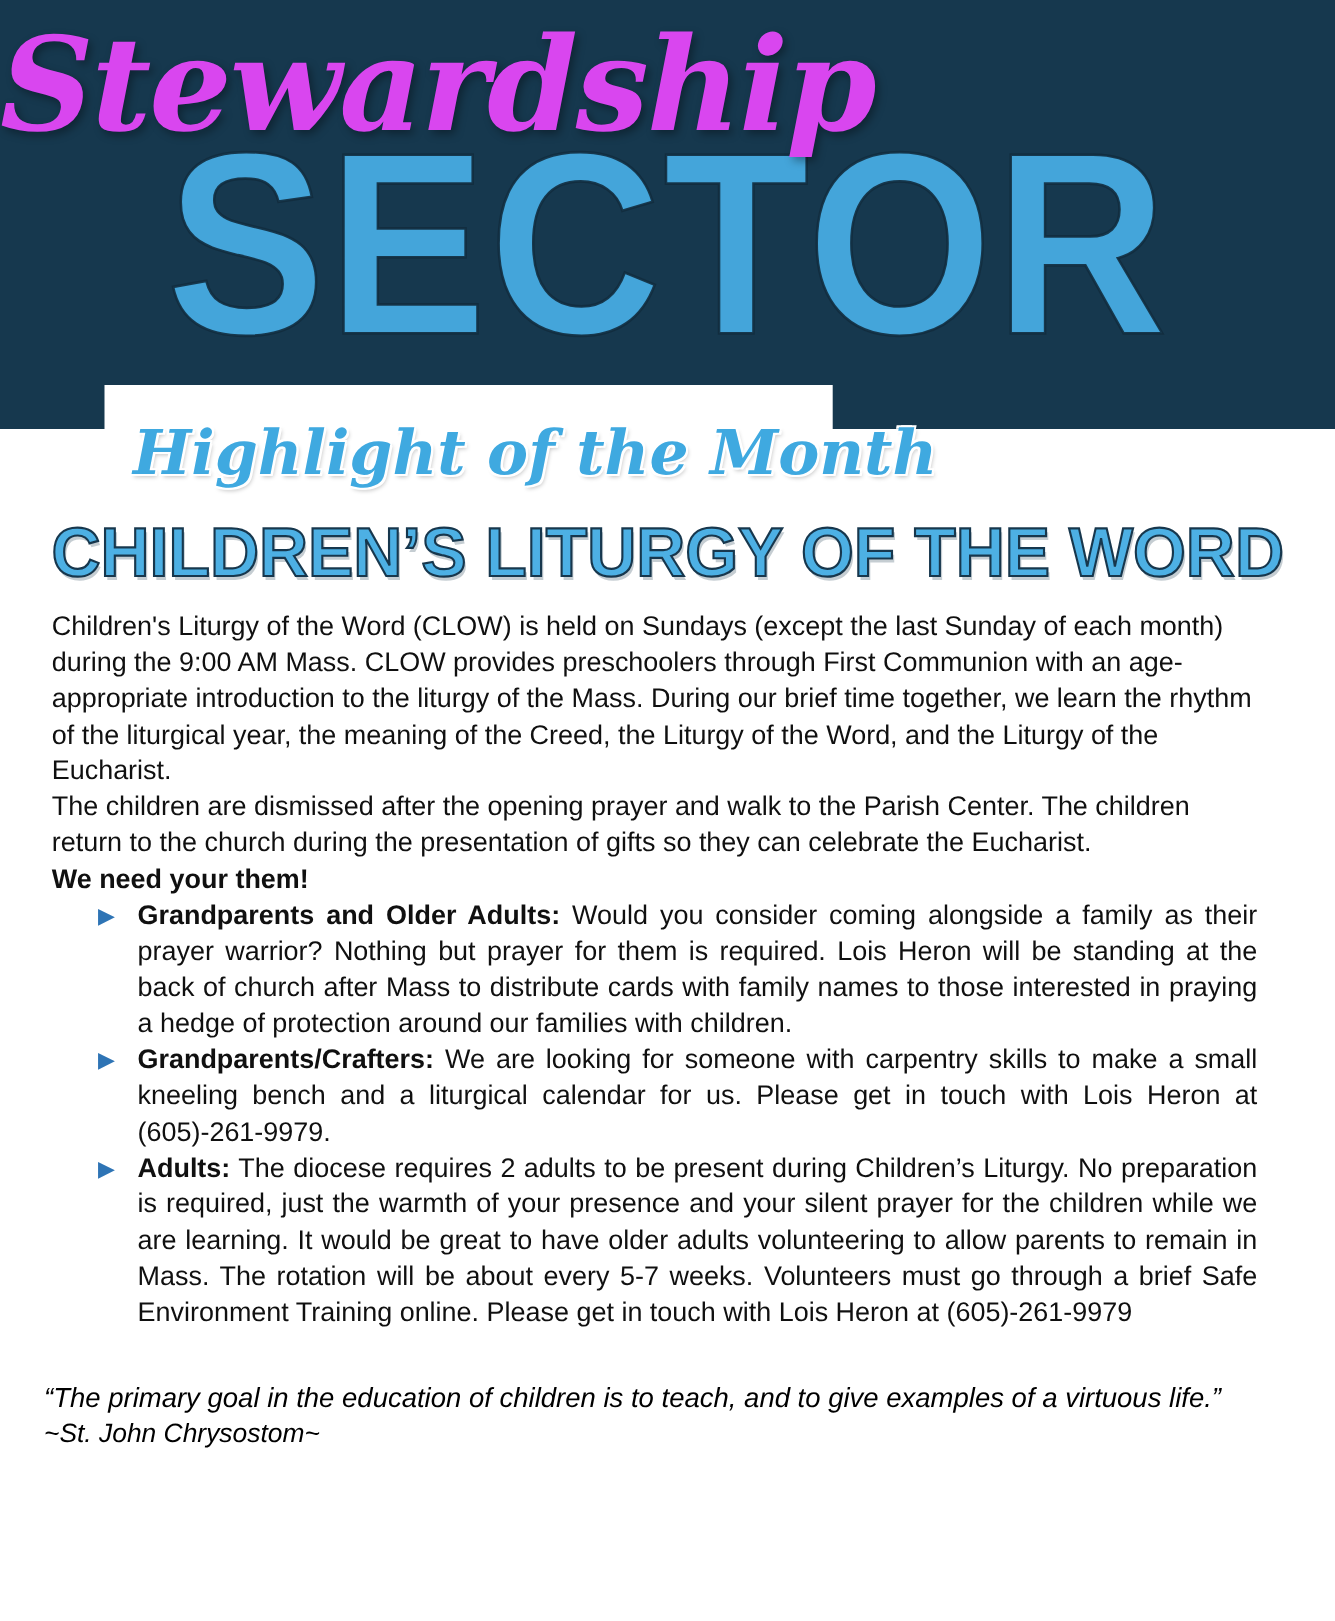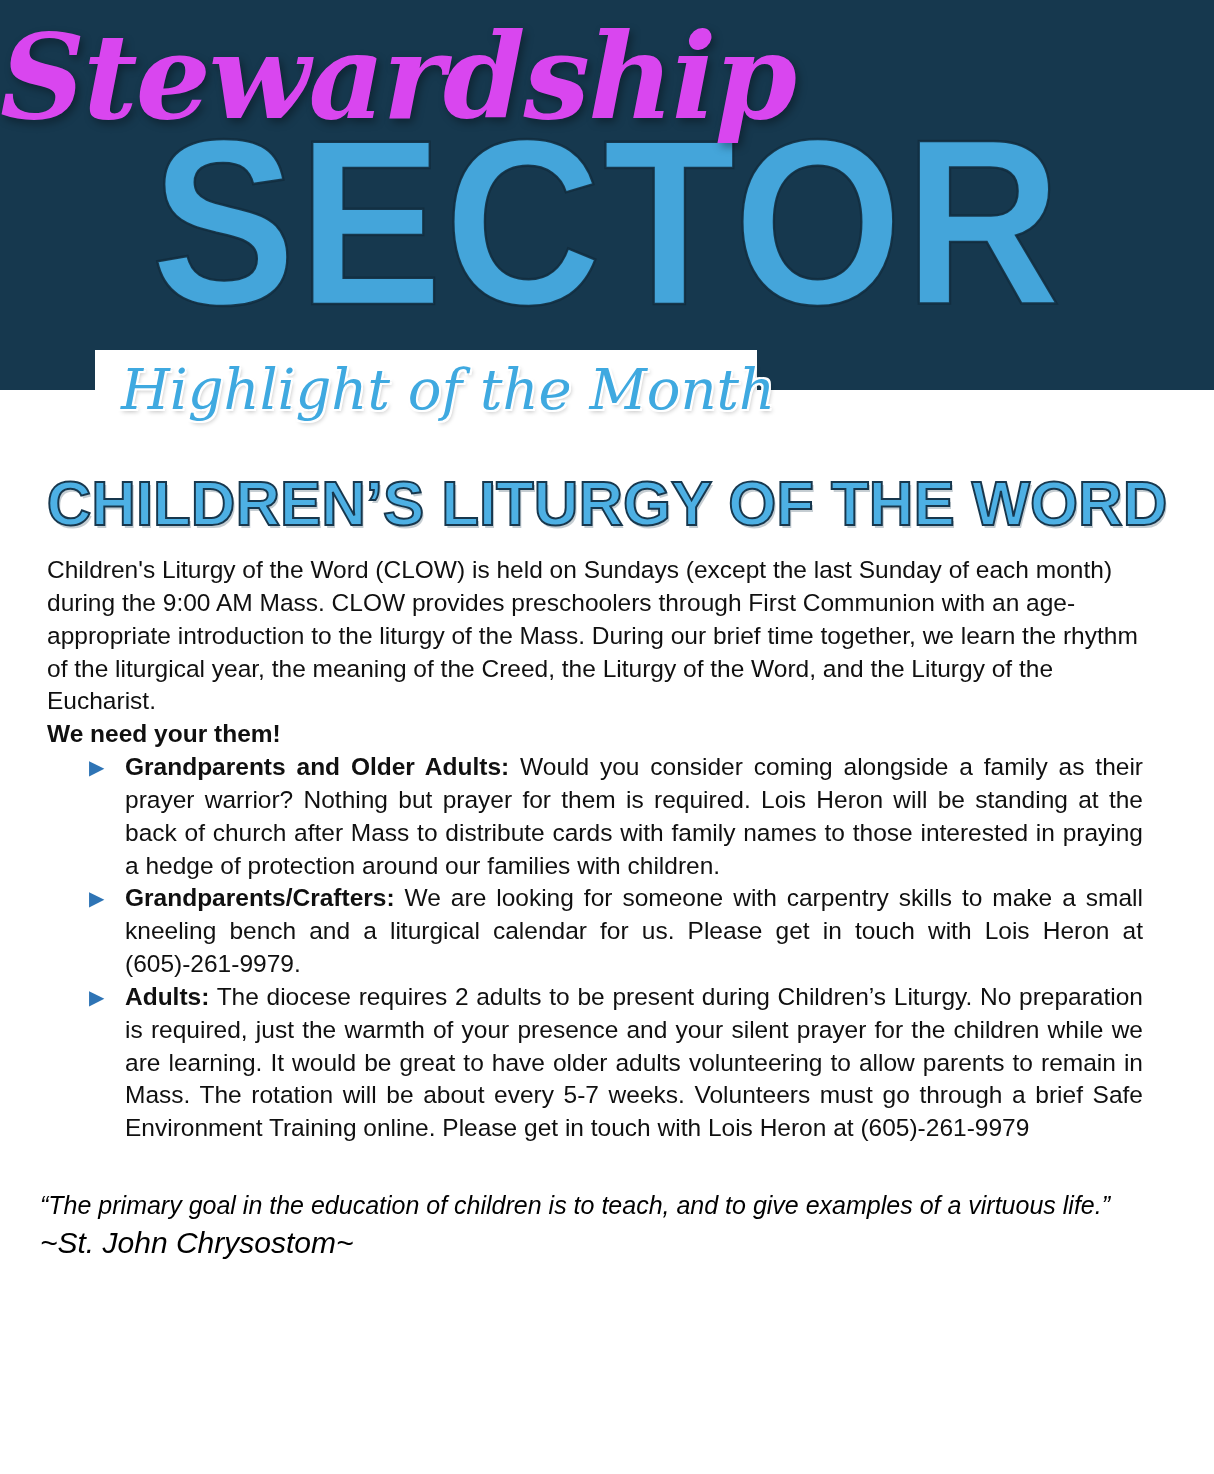--- a/index.html
+++ b/index.html
@@ -59,24 +59,24 @@
   .notch{
     position:absolute;
     left:95px;
     top:350px;
     width:662px;
     height:120px;
     background:#ffffff;
     z-index:4;
   }
   .highlight-script{
-    padding:12px 0 0 26px;
+    padding:34px 0 0 26px;
     font-family:"DejaVu Serif",serif;
     font-style:italic;
-    font-weight:normal;
+    font-weight:bold;
     font-size:56px;
     line-height:1;
     color:#3fa9e0;
     text-shadow:
       -2px -2px 0 #fff, 2px -2px 0 #fff,
       -2px 2px 0 #fff, 2px 2px 0 #fff,
       2px 3px 4px rgba(0,0,0,0.25);
     white-space:nowrap;
   }
   
@@ -129,40 +129,41 @@
   .quote{
     margin-top:44px;
     padding:0 40px 28px 40px;
     text-align:left;
     font-style:italic;
     font-size:25px;
     line-height:1.35;
     color:#000;
   }
   .quote .attribution{
-    font-size:30px;
+    font-size:24px;
   }
 </style>
 </head>
 <body>
 
 <div class="page">
 
   <div class="hero">
     <div class="stewardship">Stewardship</div>
     <div class="sector">SECTOR</div>
     <div class="notch">
       <div class="highlight-script">Highlight of the Month</div>
     </div>
   </div>
 
   <div class="article-title">CHILDREN’S LITURGY OF THE WORD</div>
 
   <div class="content">
     <p>Children's Liturgy of the Word (CLOW) is held on Sundays (except the last Sunday of each month) during the 9:00 AM Mass. CLOW provides preschoolers through First Communion with an age-appropriate introduction to the liturgy of the Mass. During our brief time together, we learn the rhythm of the liturgical year, the meaning of the Creed, the Liturgy of the Word, and the Liturgy of the Eucharist.</p>
+    <p>The children are dismissed after the opening prayer and walk to the Parish Center. The children return to the church during the presentation of gifts so they can celebrate the Eucharist.</p>
 
     <p class="help-heading">We need your them!</p>
 
     <ul class="bullets">
       <li>
         <span class="marker">▶</span><span class="bullet-label">Grandparents and Older Adults:</span><span class="bullet-text"> Would you consider coming alongside a family as their prayer warrior?  Nothing but prayer for them is required. Lois Heron will be standing at the back of church after Mass to distribute cards with family names to those interested in praying a hedge of protection around our families with children.</span>
       </li>
       <li>
         <span class="marker">▶</span><span class="bullet-label">Grandparents/Crafters:</span><span class="bullet-text">  We are looking for someone with carpentry skills to make a small kneeling bench and a liturgical calendar for us. Please get in touch with Lois Heron at (605)-261-9979.</span>
       </li>

